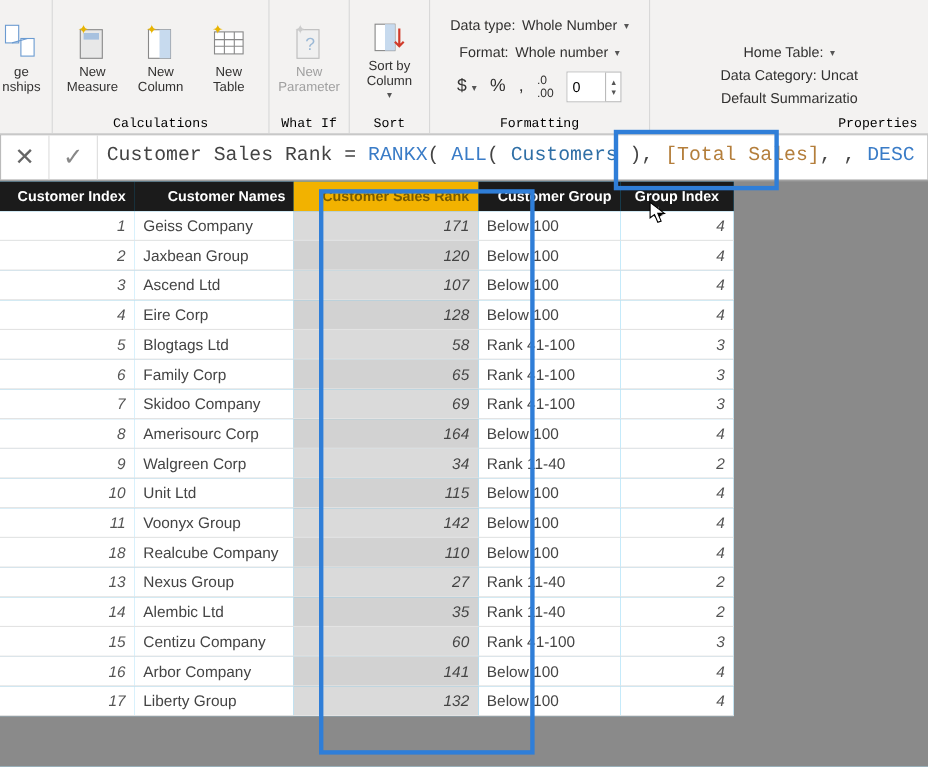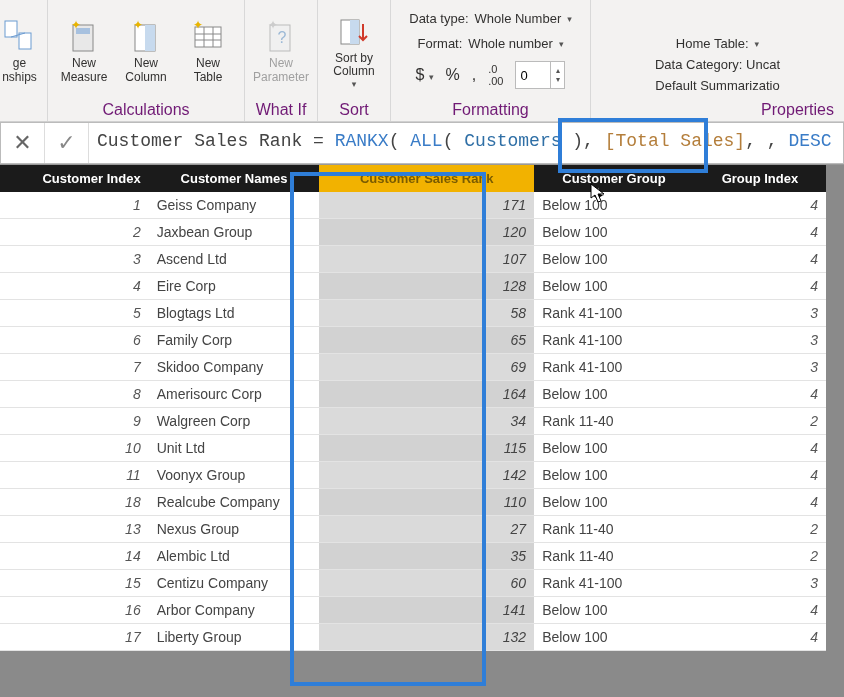--- a/index.html
+++ b/index.html
@@ -50,23 +50,24 @@
   .ribbon-btn.disabled { color: #a0a0a0; }
   .ribbon-btn .icon-box {
     width: 34px;
     height: 34px;
     margin-bottom: 4px;
     display: flex;
     align-items: center;
     justify-content: center;
   }
   .ribbon-label {
-    color: #701a75;
-    font-size: 16px;
+    color: #000000;
+    font-size: 12px;
     padding: 2px 0 0 0;
+    font-family: Liberation Mono, monospace;
   }
   .prop-group {
     display: flex;
     flex-direction: column;
     gap: 6px;
     padding: 6px 10px 2px 10px;
     font-size: 13px;
     color: #323130;
   }
   .prop-group .prop-row {
@@ -140,29 +141,29 @@
 
   .grid-wrap {
     background: #8a8a8a;
     padding-right: 60px;
     height: calc(697px - 122px - 42px);
     overflow: hidden;
     border-top: 1px solid #999;
   }
   table.data {
     border-collapse: collapse;
-    width: 826px;
+    width: 667px;
     background: #0ea5e9;
     font-size: 14px;
   }
   thead th {
     background: #1b1b1b;
     color: #fff;
     font-weight: 600;
-    text-align: center;
+    text-align: right;
     padding: 6px 8px;
     font-size: 13px;
     white-space: nowrap;
   }
   thead th.selected {
     background: #f2b200;
     color: #7a5c00;
   }
   tbody td {
     padding: 5px 8px;

